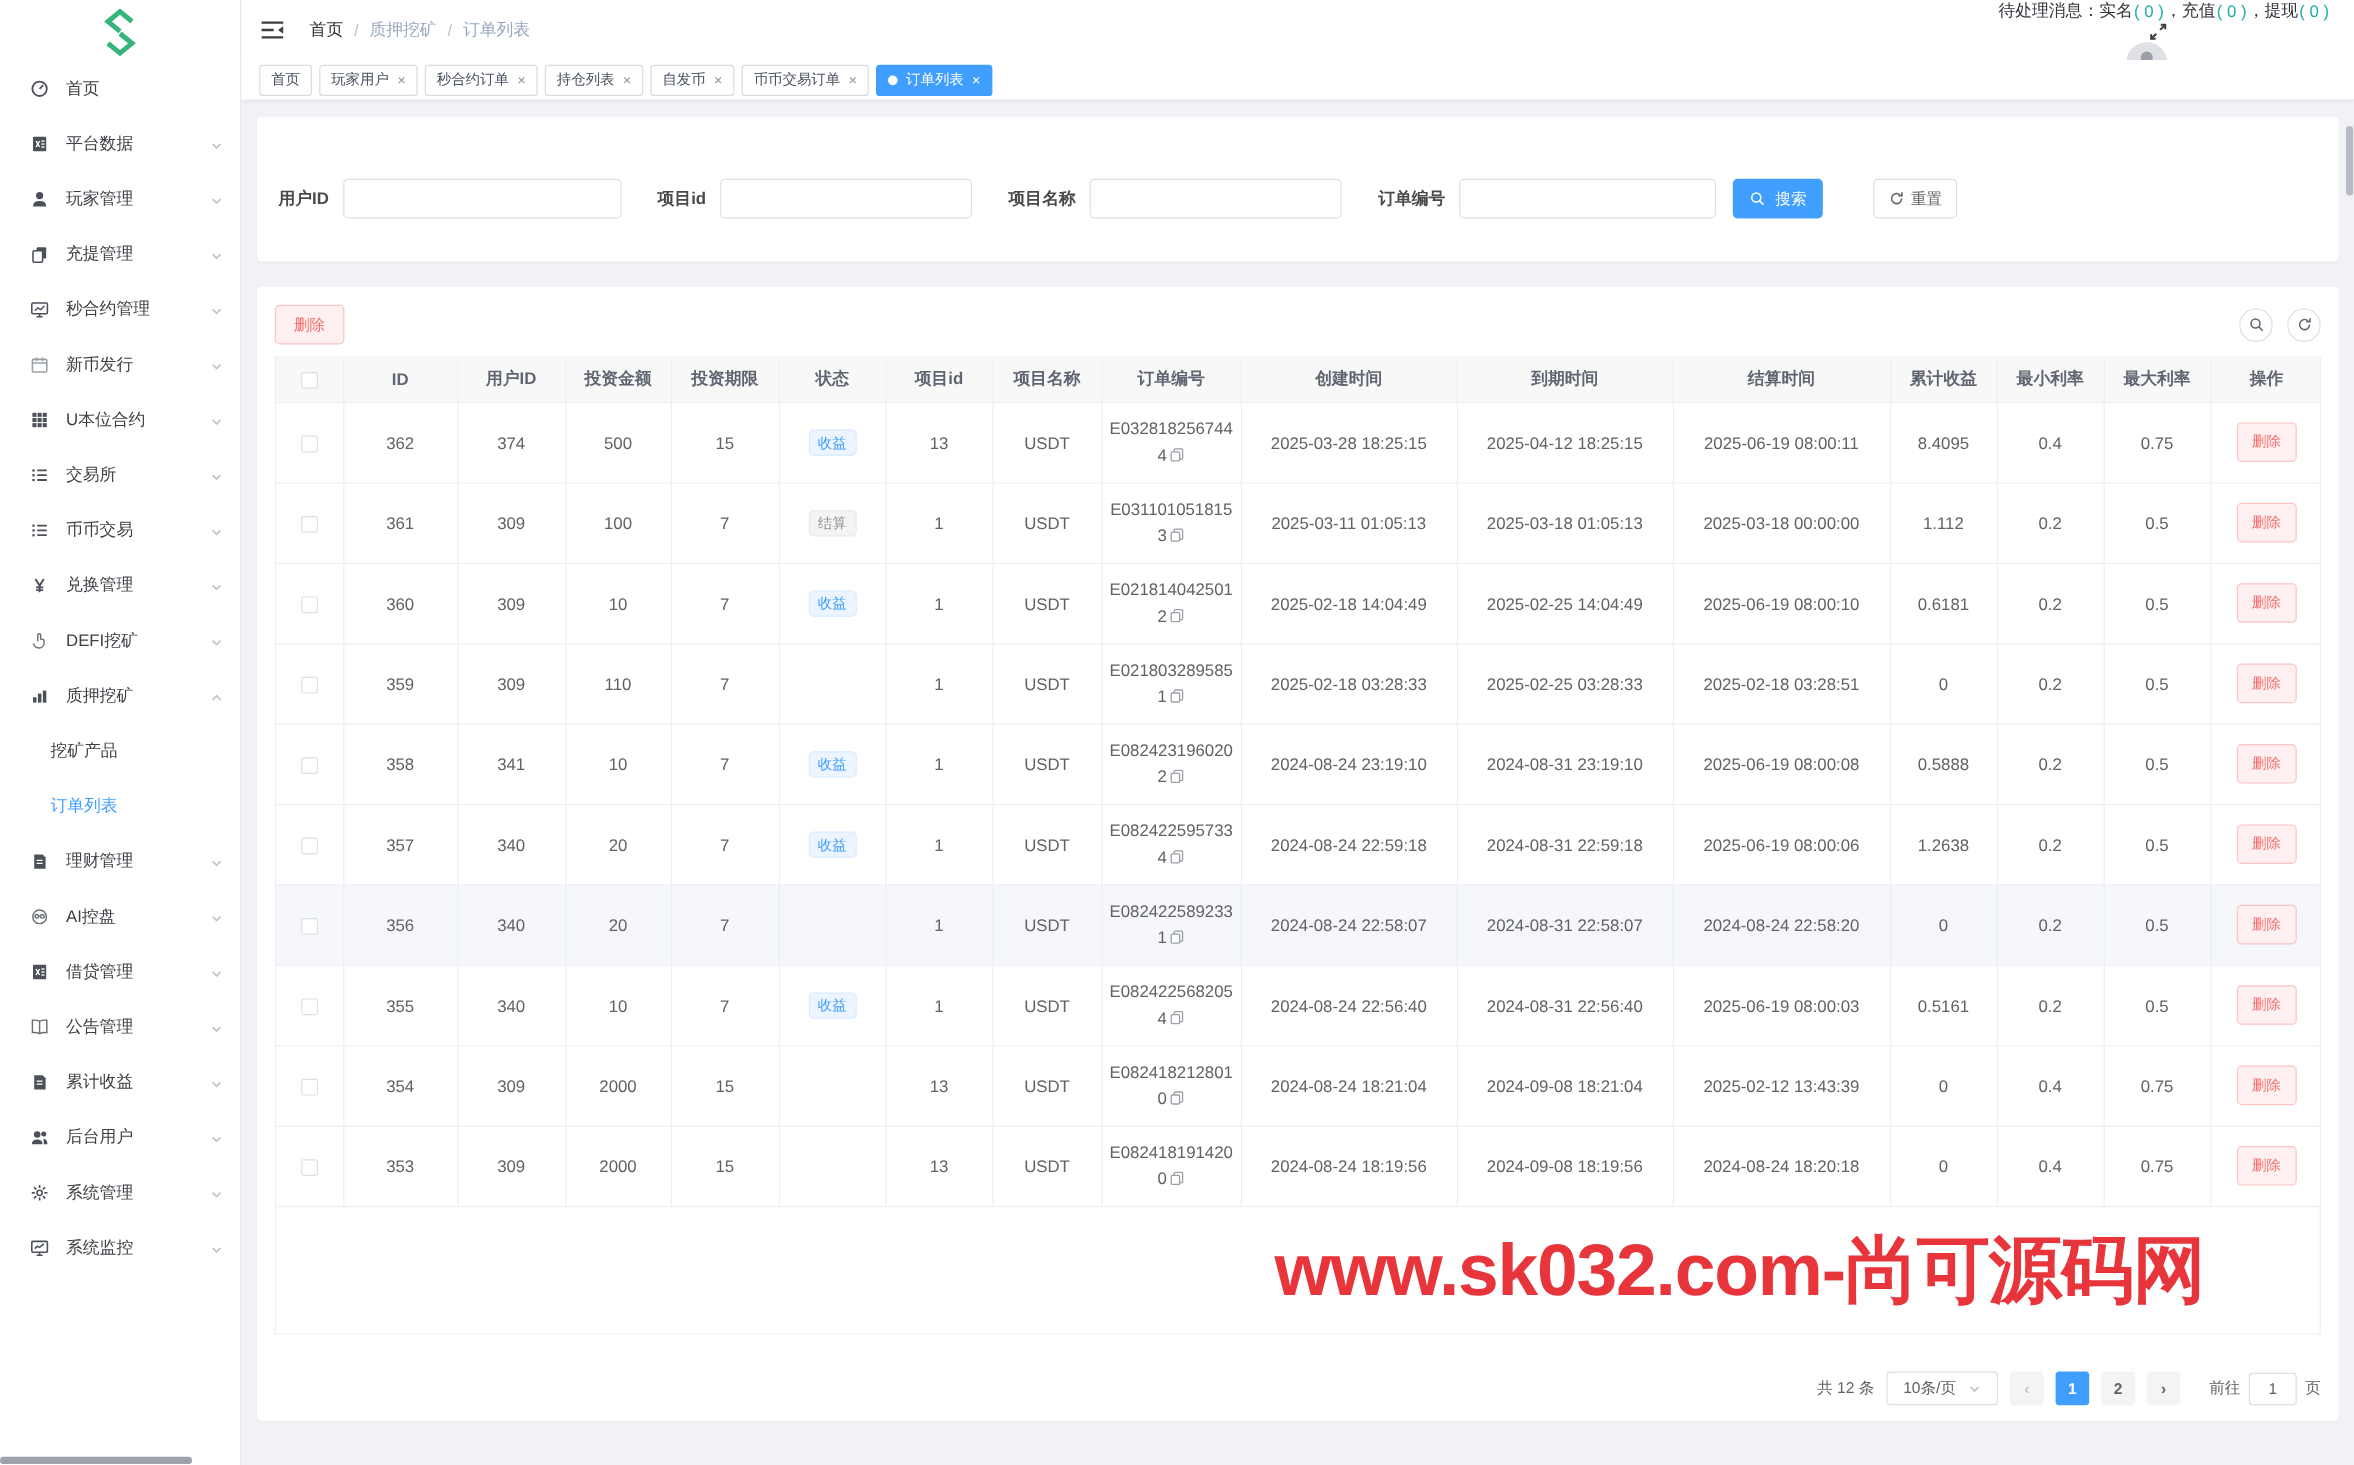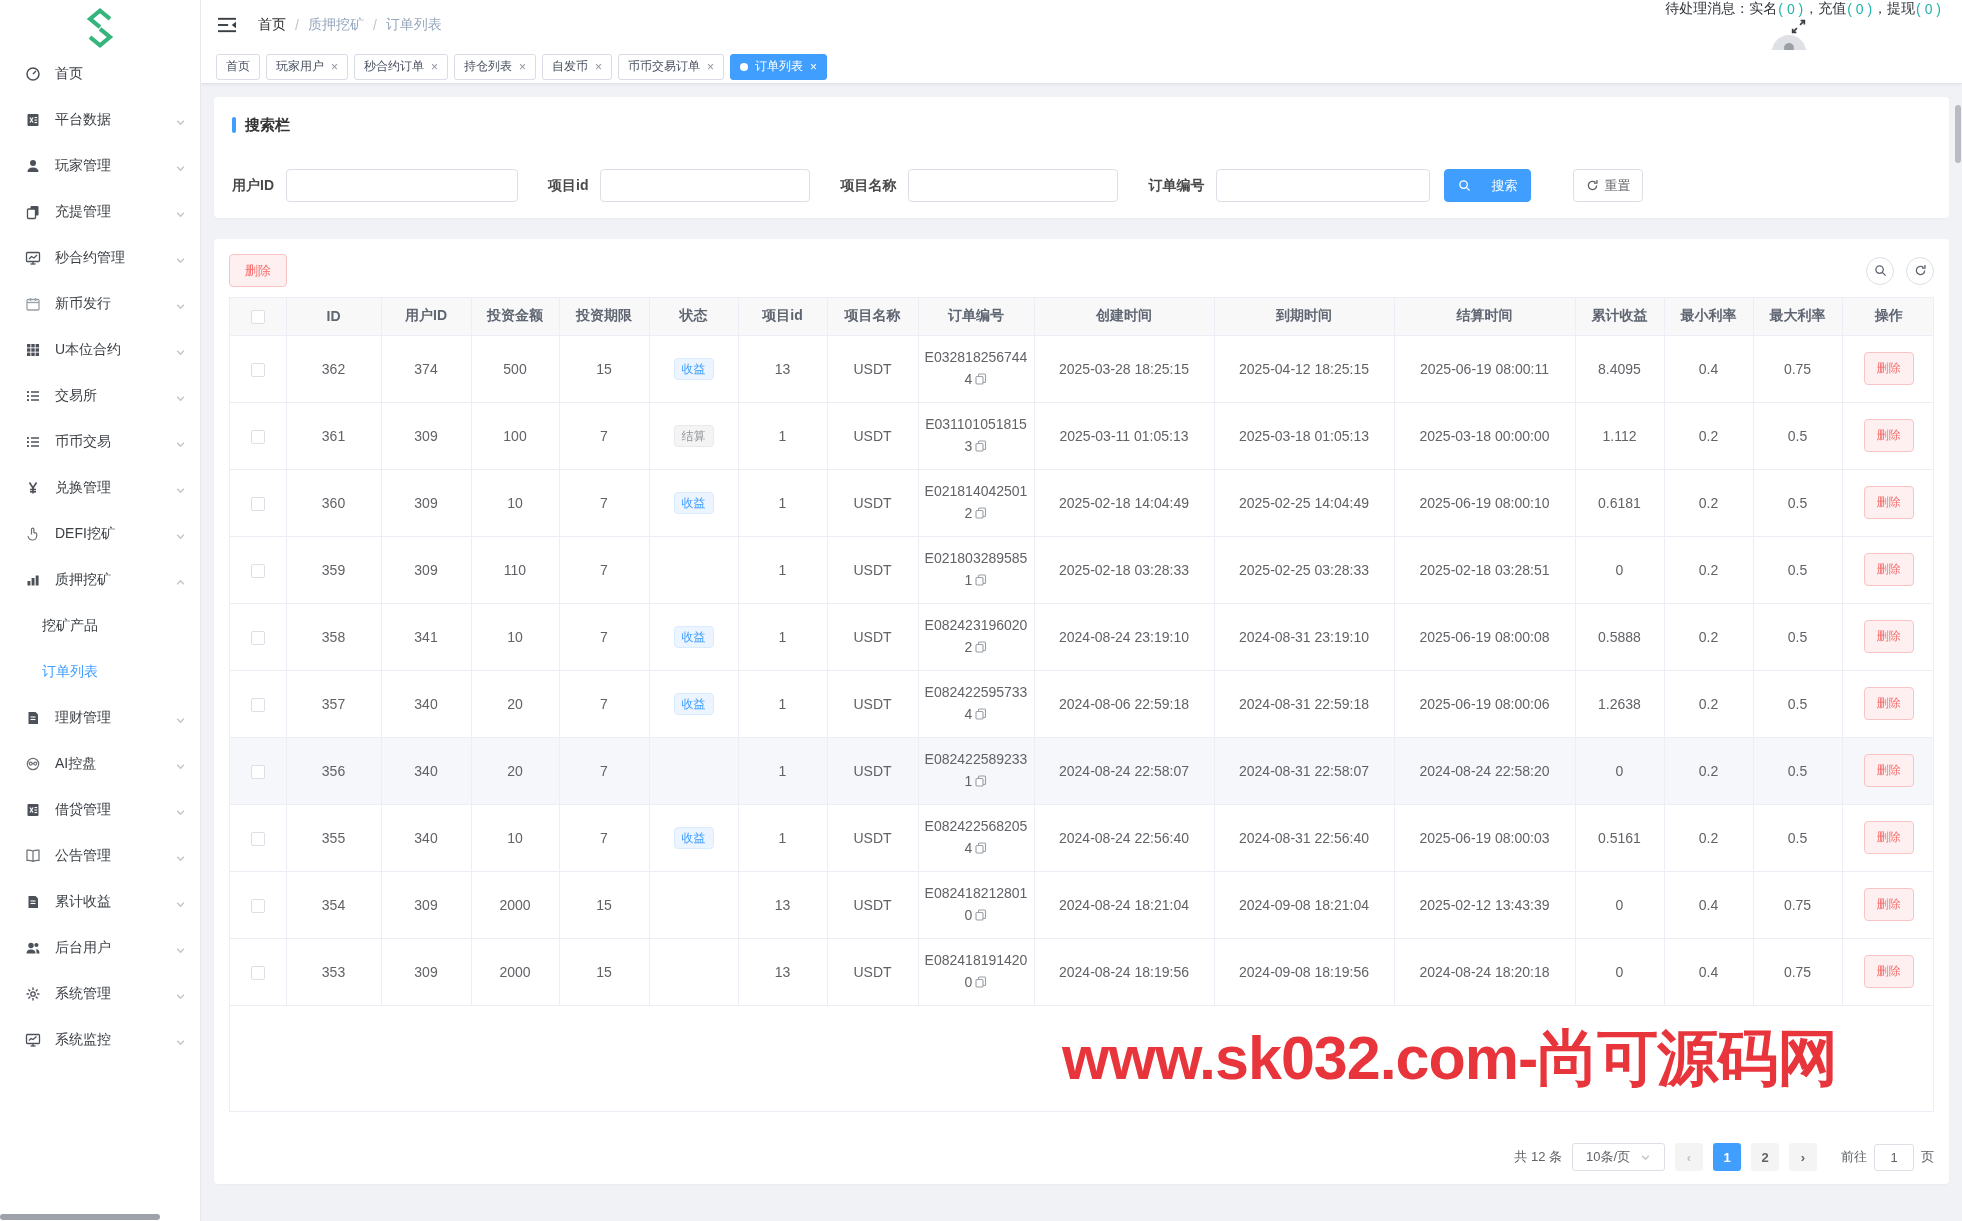--- a/index.html
+++ b/index.html
@@ -47,21 +47,21 @@
   .search-title .txt{font-size:15px;font-weight:bold;color:#333;}
   .fields-row{display:flex;align-items:center;margin-top:34px;gap:30px;}
   .field{display:flex;align-items:center;}
   .field label{font-size:14px;font-weight:bold;color:#4a4a4a;margin-right:12px;white-space:nowrap;}
   .field input{height:33px;border:1px solid #dcdfe6;border-radius:4px;padding:0 10px;font-size:13px;color:#606266;outline:none;}
   .field:nth-child(1) input{width:232px;}
   .field:nth-child(2) input{width:210px;}
   .field:nth-child(3) input{width:210px;}
   .field:nth-child(4) input{width:214px;}
   .btn-search{margin-left:-16px;height:33px;padding:0 13px;background:#409eff;border:1px solid #409eff;border-radius:4px;
-              color:#fff;font-size:13px;display:flex;align-items:center;gap:20px;cursor:pointer;}
+              color:#fff;font-size:13px;display:flex;align-items:center;gap:8px;cursor:pointer;}
   .btn-reset{height:33px;padding:0 12px;background:#fff;border:1px solid #dcdfe6;border-radius:4px;
              color:#606266;font-size:13px;display:flex;align-items:center;gap:5px;cursor:pointer;margin-left:12px;}
   
   .table-card{background:#fff;border-radius:4px;margin-top:21px;height:945px;padding:15px;position:relative;
               box-shadow:0 1px 2px rgba(0,0,0,.03);}
   .toolbar{display:flex;align-items:center;height:33px;}
   .btn-danger{height:33px;padding:0 15px;background:#fef0f0;border:1px solid #fbc4c4;border-radius:4px;
               color:#f56c6c;font-size:13px;cursor:pointer;}
   .toolbar-right{margin-left:auto;display:flex;gap:12px;}
   .circle-btn{width:28px;height:28px;border-radius:50%;border:1px solid #dcdfe6;background:#fff;color:#5f6672;
@@ -519,24 +519,20 @@
         <div class="tab active">
           <span class="tab-dot"></span>
           <span>订单列表</span>
           <span class="tab-close">×</span>
         </div>
       </div>
 
     <div class="content">
 
       <div class="search-card">
-        <div class="search-title">
-          <span class="bar"></span>
-          <span class="txt">搜索栏</span>
-        </div>
         <div class="fields-row" id="fields">
             <div class="field">
               <label>用户ID</label>
               <input placeholder="" style="">
             </div>
             <div class="field">
               <label>项目id</label>
               <input placeholder="" style="">
             </div>
             <div class="field">
@@ -738,21 +734,21 @@
                   <td>340</td>
                   <td>20</td>
                   <td>7</td>
                   <td><span class="badge primary">收益</span></td>
                   <td>1</td>
                   <td>USDT</td>
                   <td class="order-cell"><span>E0824225957334</span><span class="copy-ic"><svg viewBox="0 0 12 12" width="12">
                         <rect x="3.5" y="1" width="7" height="8.5" rx="1" fill="none" stroke="#9aa0a6" stroke-width="1.1"></rect>
                         <rect x="1" y="3.5" width="7" height="7.5" rx="1" fill="#fff" stroke="#9aa0a6" stroke-width="1.1"></rect>
                       </svg></span></td>
-                  <td>2024-08-06 22:59:18</td>
+                  <td>2024-08-24 22:59:18</td>
                   <td>2024-08-31 22:59:18</td>
                   <td>2025-06-19 08:00:06</td>
                   <td>1.2638</td>
                   <td>0.2</td>
                   <td>0.5</td>
                   <td><button class="row-del">删除</button></td>
                 </tr>
                 <tr class="hl">
                   <td><span class="cbx"></span></td>
                   <td>356</td>

